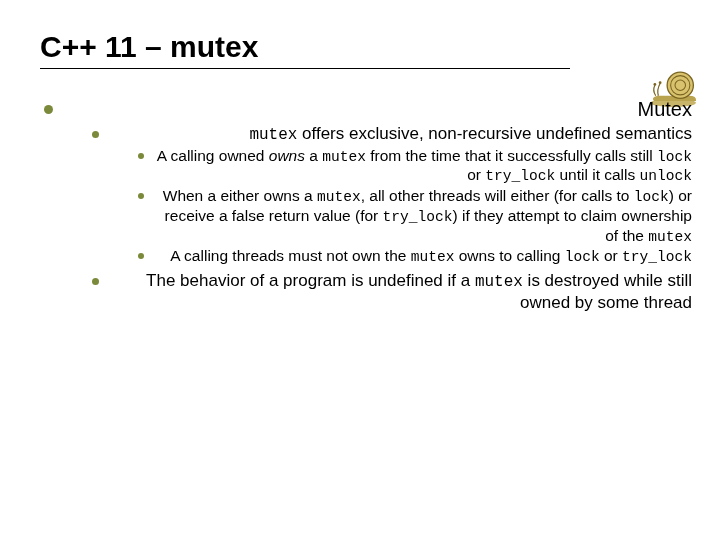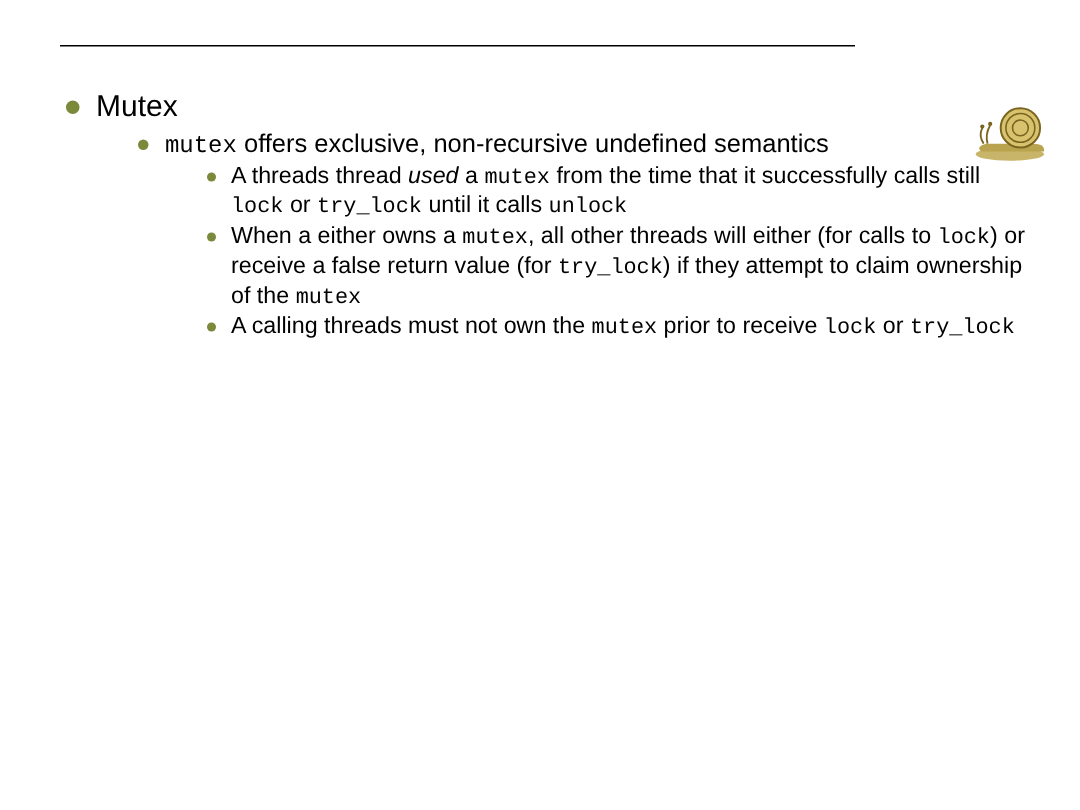--- a/index.html
+++ b/index.html
@@ -34,20 +34,21 @@
     width: 54px;
     height: 42px;
   }
   ul { list-style: none; }
   li { position: relative; }
   .b1 {
     font-size: 20px;
     padding-left: 24px;
     margin-bottom: 12px;
     line-height: 1.25;
+    text-align: right;
   }
   .b2 {
     font-size: 17px;
     padding-left: 22px;
     margin-bottom: 2px;
     line-height: 1.22;
   }
   .b3 {
     font-size: 15.5px;
     padding-left: 22px;
@@ -65,20 +66,21 @@
   .b3::before { left: 6px; top: 6px; width: 6px; height: 6px; }
   .l2wrap { margin-left: 24px; margin-top: 2px; }
   .l3wrap { margin-left: 22px; margin-top: 1px; }
   .code { font-family: "Courier New", Courier, monospace; font-size: 0.94em; }
   .ital { font-style: italic; }
 </style>
 </head>
 <body>
 
 <div class="slide">
+  <h1 class="title">C++ 11 – mutex</h1>
   <hr class="rule">
 
   <svg class="snail" viewBox="0 0 60 48">
     <ellipse cx="28" cy="42" rx="26" ry="5" fill="#c9b56a"></ellipse>
     <path d="M6 40 Q2 36 10 34 L46 34 Q55 34 54 40 Z" fill="#baa34f"></path>
     <circle cx="36" cy="22" r="15" fill="#d9c26e" stroke="#7a6520" stroke-width="1.5"></circle>
     <path d="M36 22 m-11 0 a11 11 0 1 0 22 0 a11 11 0 1 0 -22 0 M36 22 m-6 0 a6 6 0 1 0 12 0 a6 6 0 1 0 -12 0" fill="none" stroke="#7a6520" stroke-width="1.2"></path>
     <path d="M8 34 Q4 28 7 22" stroke="#7a6520" stroke-width="1.4" fill="none"></path>
     <path d="M11 34 Q9 27 13 20" stroke="#7a6520" stroke-width="1.4" fill="none"></path>
     <circle cx="7" cy="21" r="1.6" fill="#7a6520"></circle>
@@ -86,26 +88,29 @@
   </svg>
 
   <ul>
     <li class="b1">
       <span>Mutex</span>
       <ul class="l2wrap">
         <li class="b2">
           <span class="code">mutex</span><span> offers exclusive, non-recursive undefined semantics</span>
           <ul class="l3wrap">
             <li class="b3">
-              <span>A threads thread </span><span class="ital">used</span><span> a </span><span class="code">mutex</span><span> from the time that it successfully calls still </span><span class="code">lock</span><span> or </span><span class="code">try_lock</span><span> until it calls </span><span class="code">unlock</span>
+              <span>A calling owned </span><span class="ital">owns</span><span> a </span><span class="code">mutex</span><span> from the time that it successfully calls still </span><span class="code">lock</span><span> or </span><span class="code">try_lock</span><span> until it calls </span><span class="code">unlock</span>
             </li>
             <li class="b3">
               <span>When a either owns a </span><span class="code">mutex</span><span>, all other threads will either (for calls to </span><span class="code">lock</span><span>) or receive a false return value (for </span><span class="code">try_lock</span><span>) if they attempt to claim ownership of the </span><span class="code">mutex</span>
             </li>
             <li class="b3">
-              <span>A calling threads must not own the </span><span class="code">mutex</span><span> prior to receive </span><span class="code">lock</span><span> or </span><span class="code">try_lock</span>
+              <span>A calling threads must not own the </span><span class="code">mutex</span><span> owns to calling </span><span class="code">lock</span><span> or </span><span class="code">try_lock</span>
             </li>
           </ul>
+        </li>
+        <li class="b2" style="margin-top:4px;">
+          <span>The behavior of a program is undefined if a </span><span class="code">mutex</span><span> is destroyed while still owned by some thread</span>
         </li>
       </ul>
     </li>
   </ul>
 </div>
 
 </body></html>

